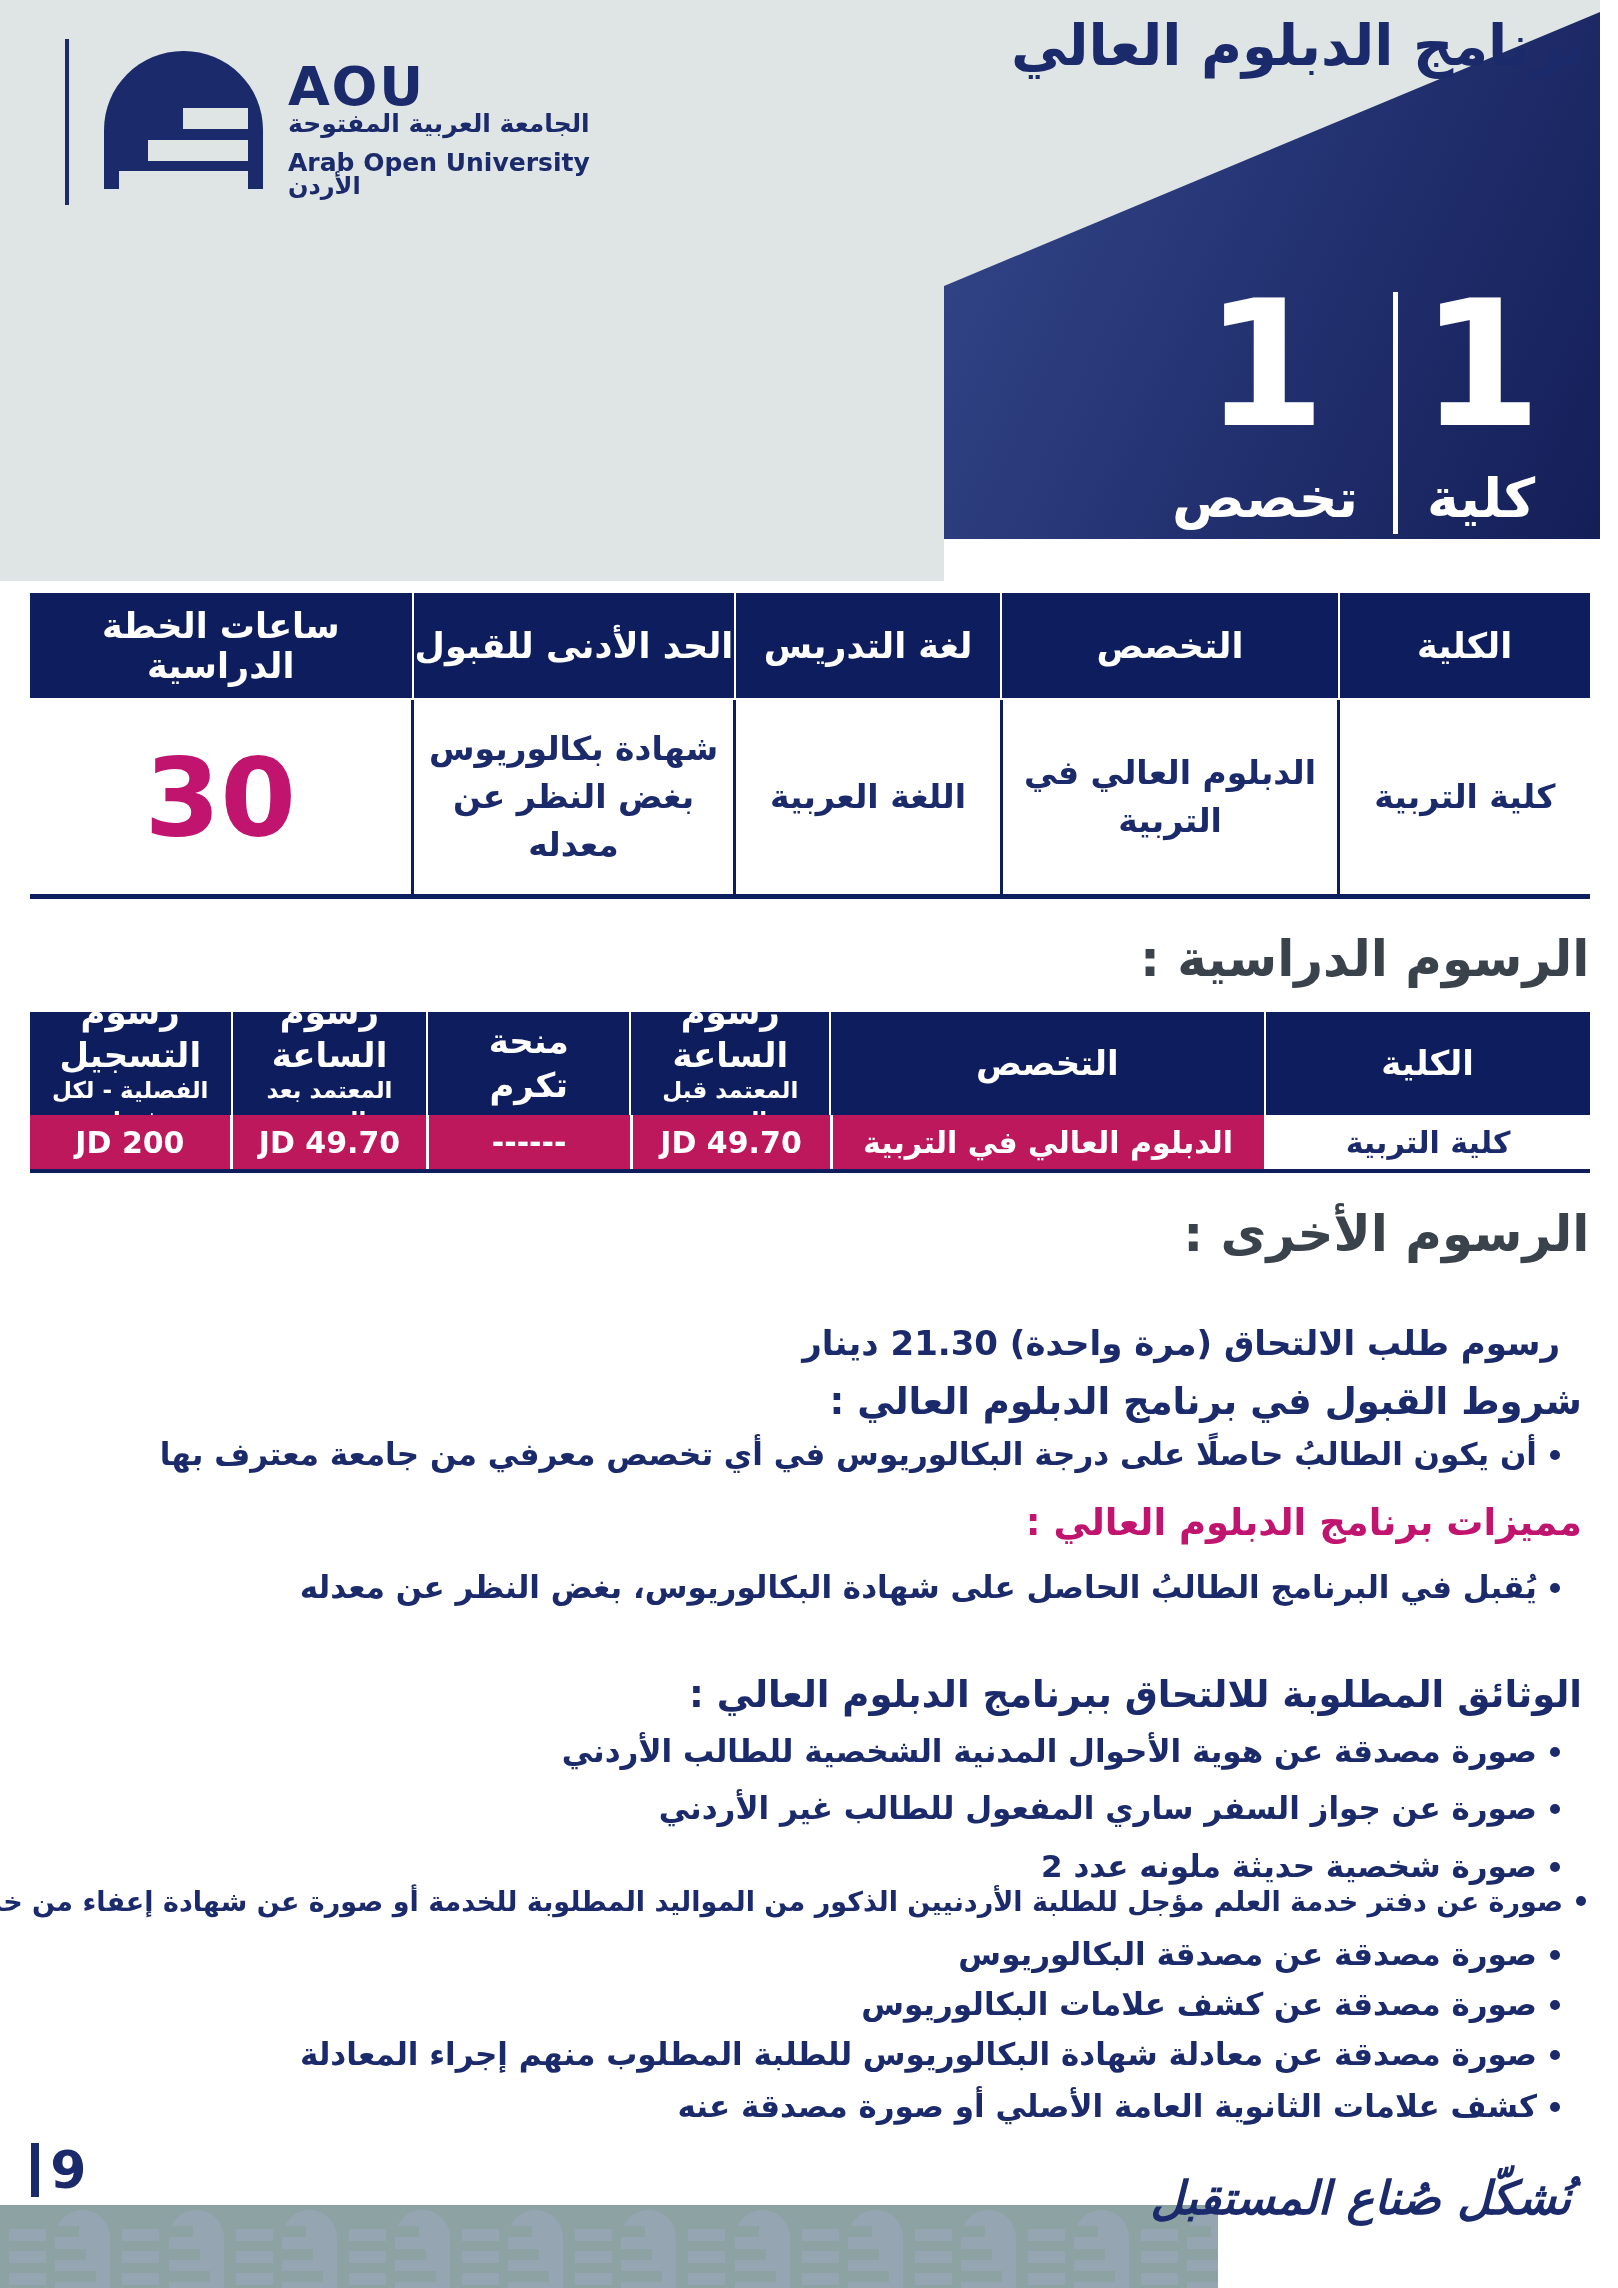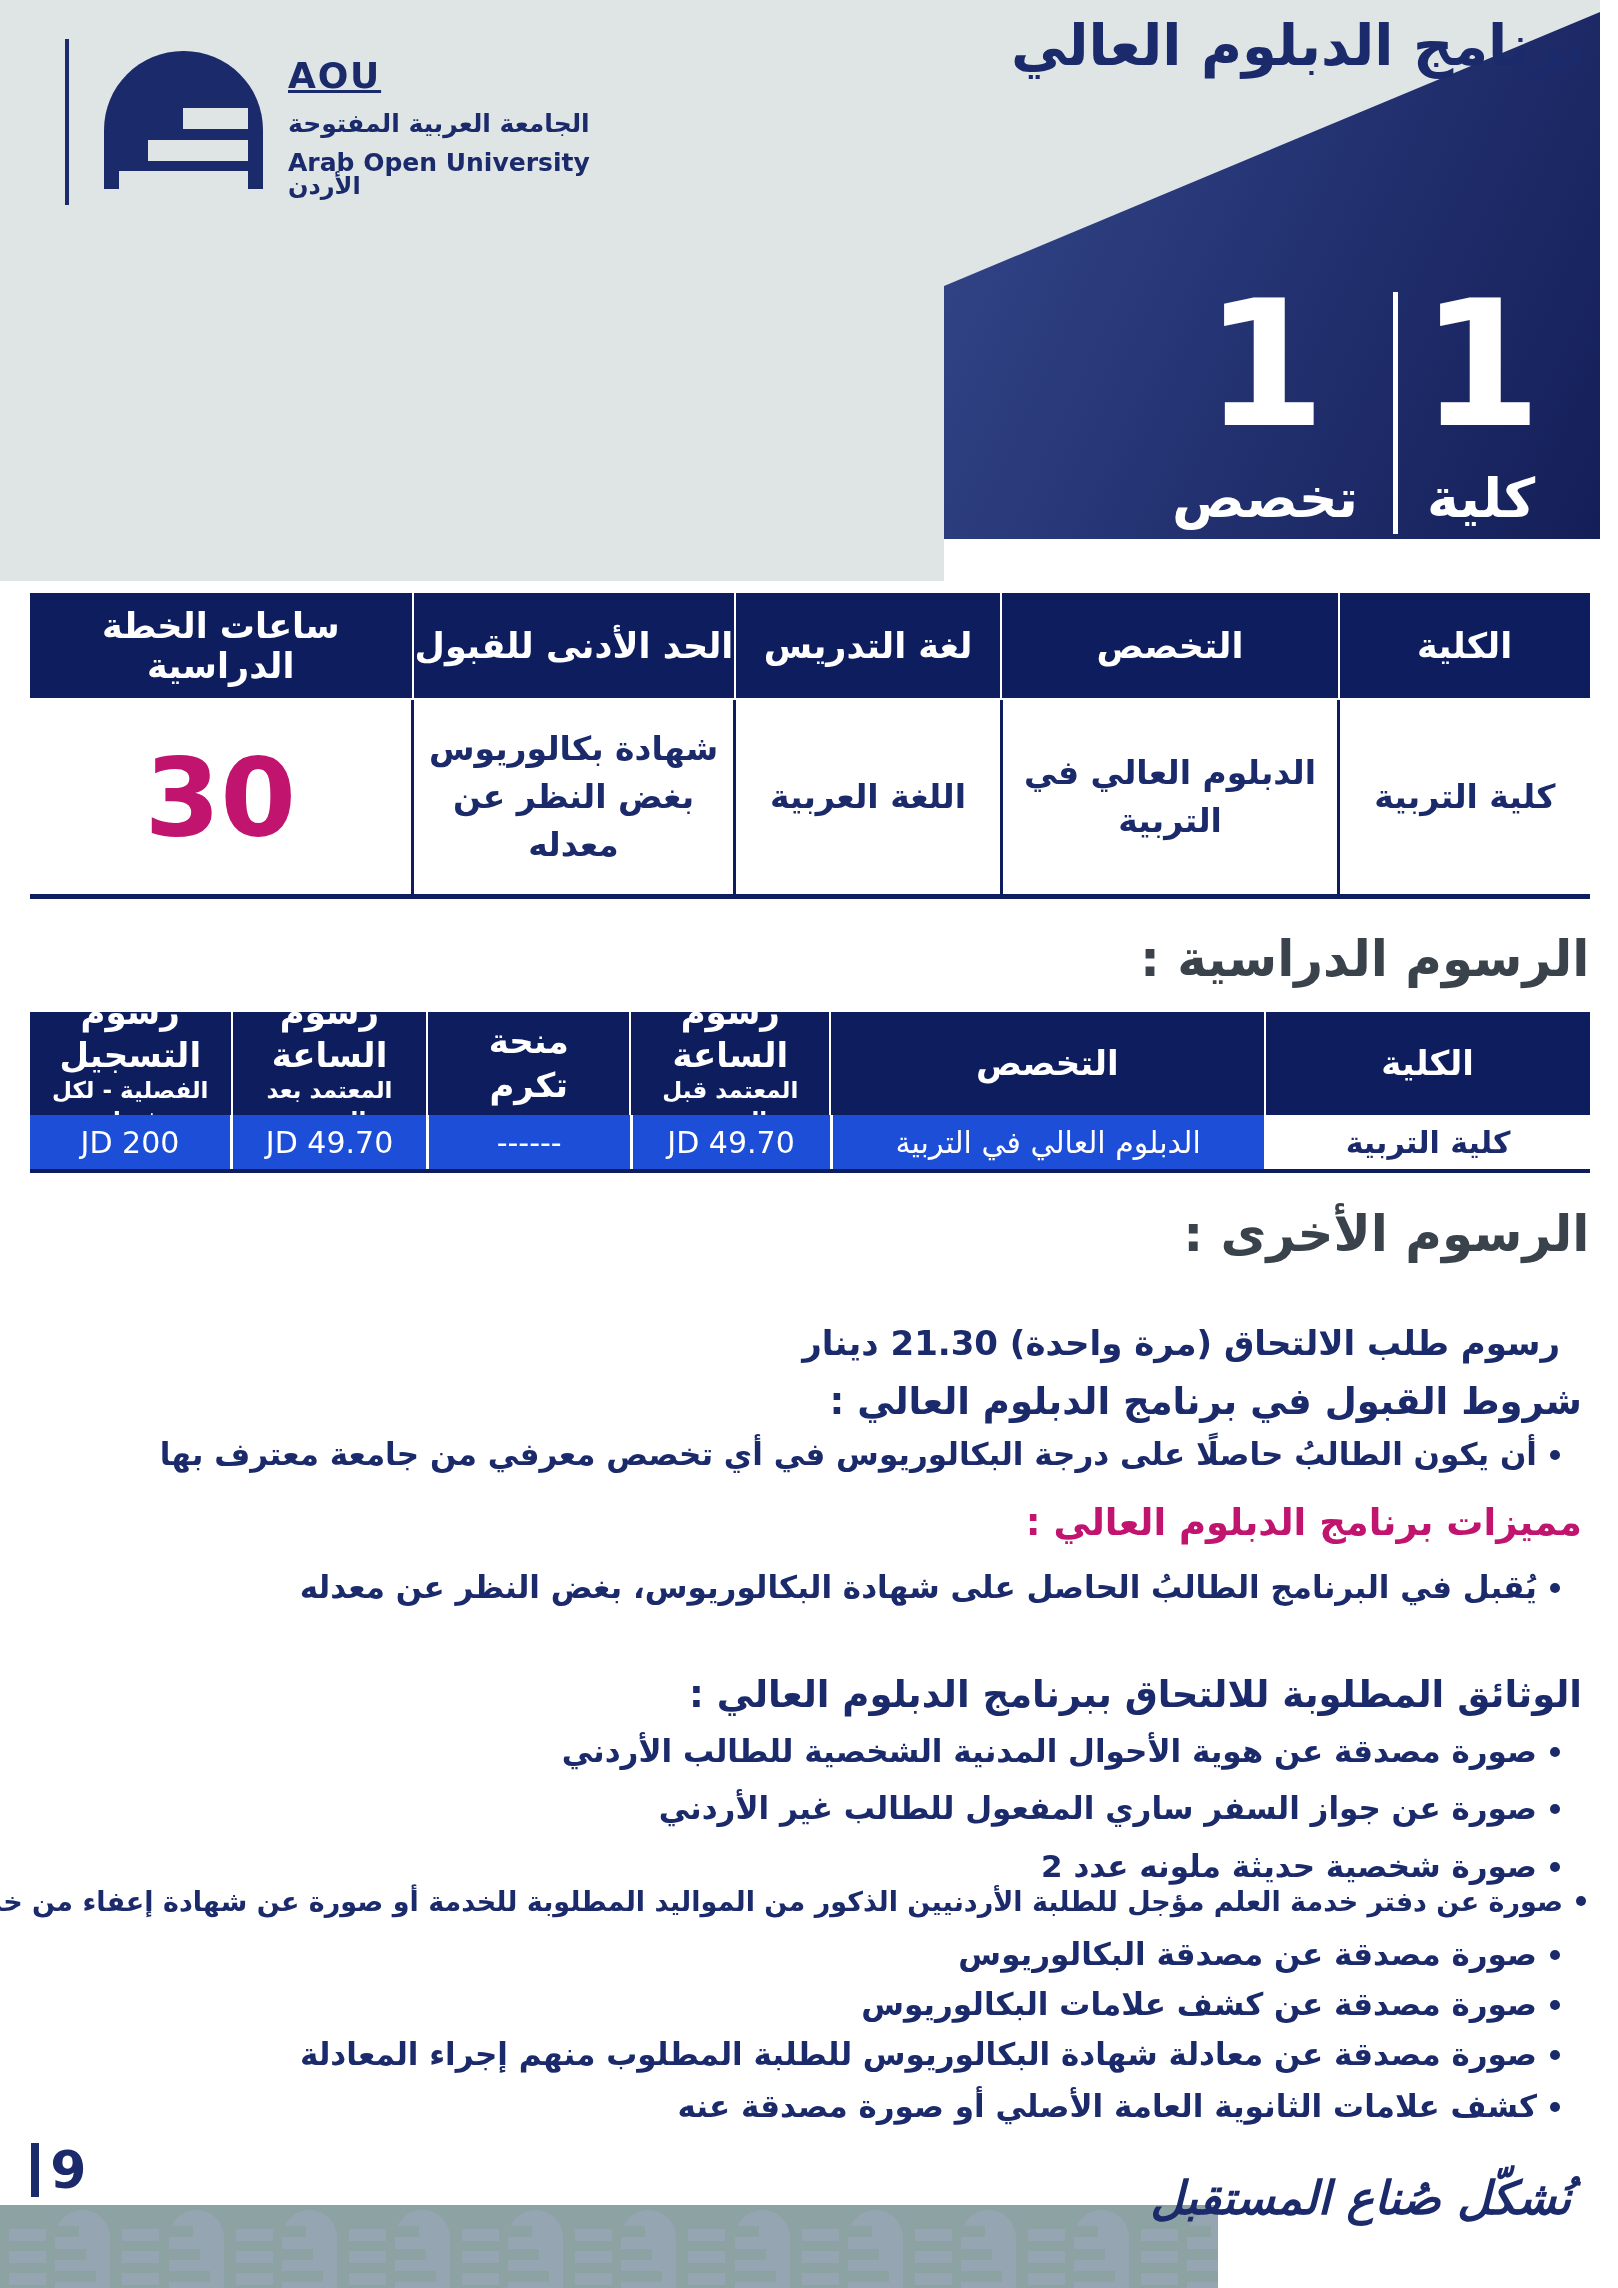--- a/index.html
+++ b/index.html
@@ -23,21 +23,21 @@
     font-size:56px;font-weight:800;color:#1b2a6b;}
 
   
   .logo-rule{position:absolute;left:65px;top:39px;width:3.7px;height:166px;background:#1b2a6b;}
   .logo-arch{position:absolute;left:104px;top:51px;width:159px;height:138px;background:#1b2a6b;
     border-radius:79px 79px 0 0;}
   .logo-arch i{position:absolute;background:#dee5e4;display:block;}
   .ln1{right:14.8px;top:57px;width:65px;height:21px;}
   .ln2{right:14.8px;top:89px;width:100px;height:21px;}
   .ln3{right:14.8px;top:120px;width:129px;height:18.5px;}
-  .logo-acronym{position:absolute;left:288px;top:55px;font-size:36px;font-weight:800;color:#1b2a6b;letter-spacing:1.8px;text-decoration:underline;}
+  .logo-acronym{position:absolute;left:288px;top:55px;font-size:54px;font-weight:800;color:#1b2a6b;letter-spacing:1.8px;}
   .logo-ar{position:absolute;left:288px;top:109px;font-size:25px;font-weight:700;color:#1b2a6b;direction:rtl;text-align:center;}
   .logo-en{position:absolute;left:288px;top:148px;font-size:25px;font-weight:700;color:#1b2a6b;}
   .logo-country{position:absolute;left:288px;top:172px;font-size:24px;font-weight:700;color:#1b2a6b;direction:rtl;}
 
   
   .t1{position:absolute;left:29.5px;top:593px;width:1560px;direction:rtl;border-bottom:5.5px solid #0e1d5e;}
   .t1-head{display:flex;height:105px;background:#0e1d5e;border-bottom:2.8px solid #fff;}
   .t1-head .cell{display:flex;align-items:center;justify-content:center;color:#fff;
     font-size:35px;font-weight:700;text-align:center;}
   .t1-head .cell:not(:first-child){border-inline-start:2.8px solid #fff;}
@@ -60,22 +60,22 @@
   
   .t2{position:absolute;left:29.5px;top:1012px;width:1560px;direction:rtl;border-bottom:4.6px solid #0e1d5e;}
   .t2-head{display:flex;height:103px;background:#0e1d5e;}
   .t2-head .cell{display:flex;flex-direction:column;align-items:center;justify-content:center;
     color:#fff;text-align:center;}
   .t2-head .cell:not(:first-child){border-inline-start:2.8px solid #fff;}
   .t2-head .l1{font-size:34px;font-weight:700;line-height:1.25;}
   .t2-head .l2{font-size:23px;font-weight:600;line-height:1.3;}
   .t2-head .big .l2{font-size:34px;font-weight:700;}
   .t2-body{display:flex;height:54px;background:#fff;}
-  .t2-body .cell{display:flex;align-items:center;justify-content:center;background:#1d4ed8;
-    color:#fff;font-size:30px;font-weight:400;text-align:center;}
+  .t2-body .cell{display:flex;align-items:center;justify-content:center;background:#be185d;
+    color:#fff;font-size:30px;font-weight:700;text-align:center;}
   .t2-body .cell:not(:first-child){border-inline-start:3.7px solid #fff;}
   .t2-body .cell.white{background:#fff;color:#1b2a6b;font-weight:700;}
   .c2a{width:20.9%;} .c2b{width:27.9%;} .c2c{width:12.75%;} .c2d{width:13%;} .c2e{width:12.45%;} .c2f{width:13%;}
 
   
   .fee-line{position:absolute;right:59px;top:1323px;direction:rtl;font-size:34px;color:#1b2a6b;font-weight:600;}
   .fee-line .b{font-weight:800;}
   .bullet{position:absolute;right:59px;direction:rtl;font-size:31px;font-weight:700;color:#1b2a6b;white-space:nowrap;}
   .bullet::before{content:"";display:inline-block;width:10px;height:10px;border-radius:50%;
     background:#1b2a6b;margin-inline-end:13px;vertical-align:5.5px;}

